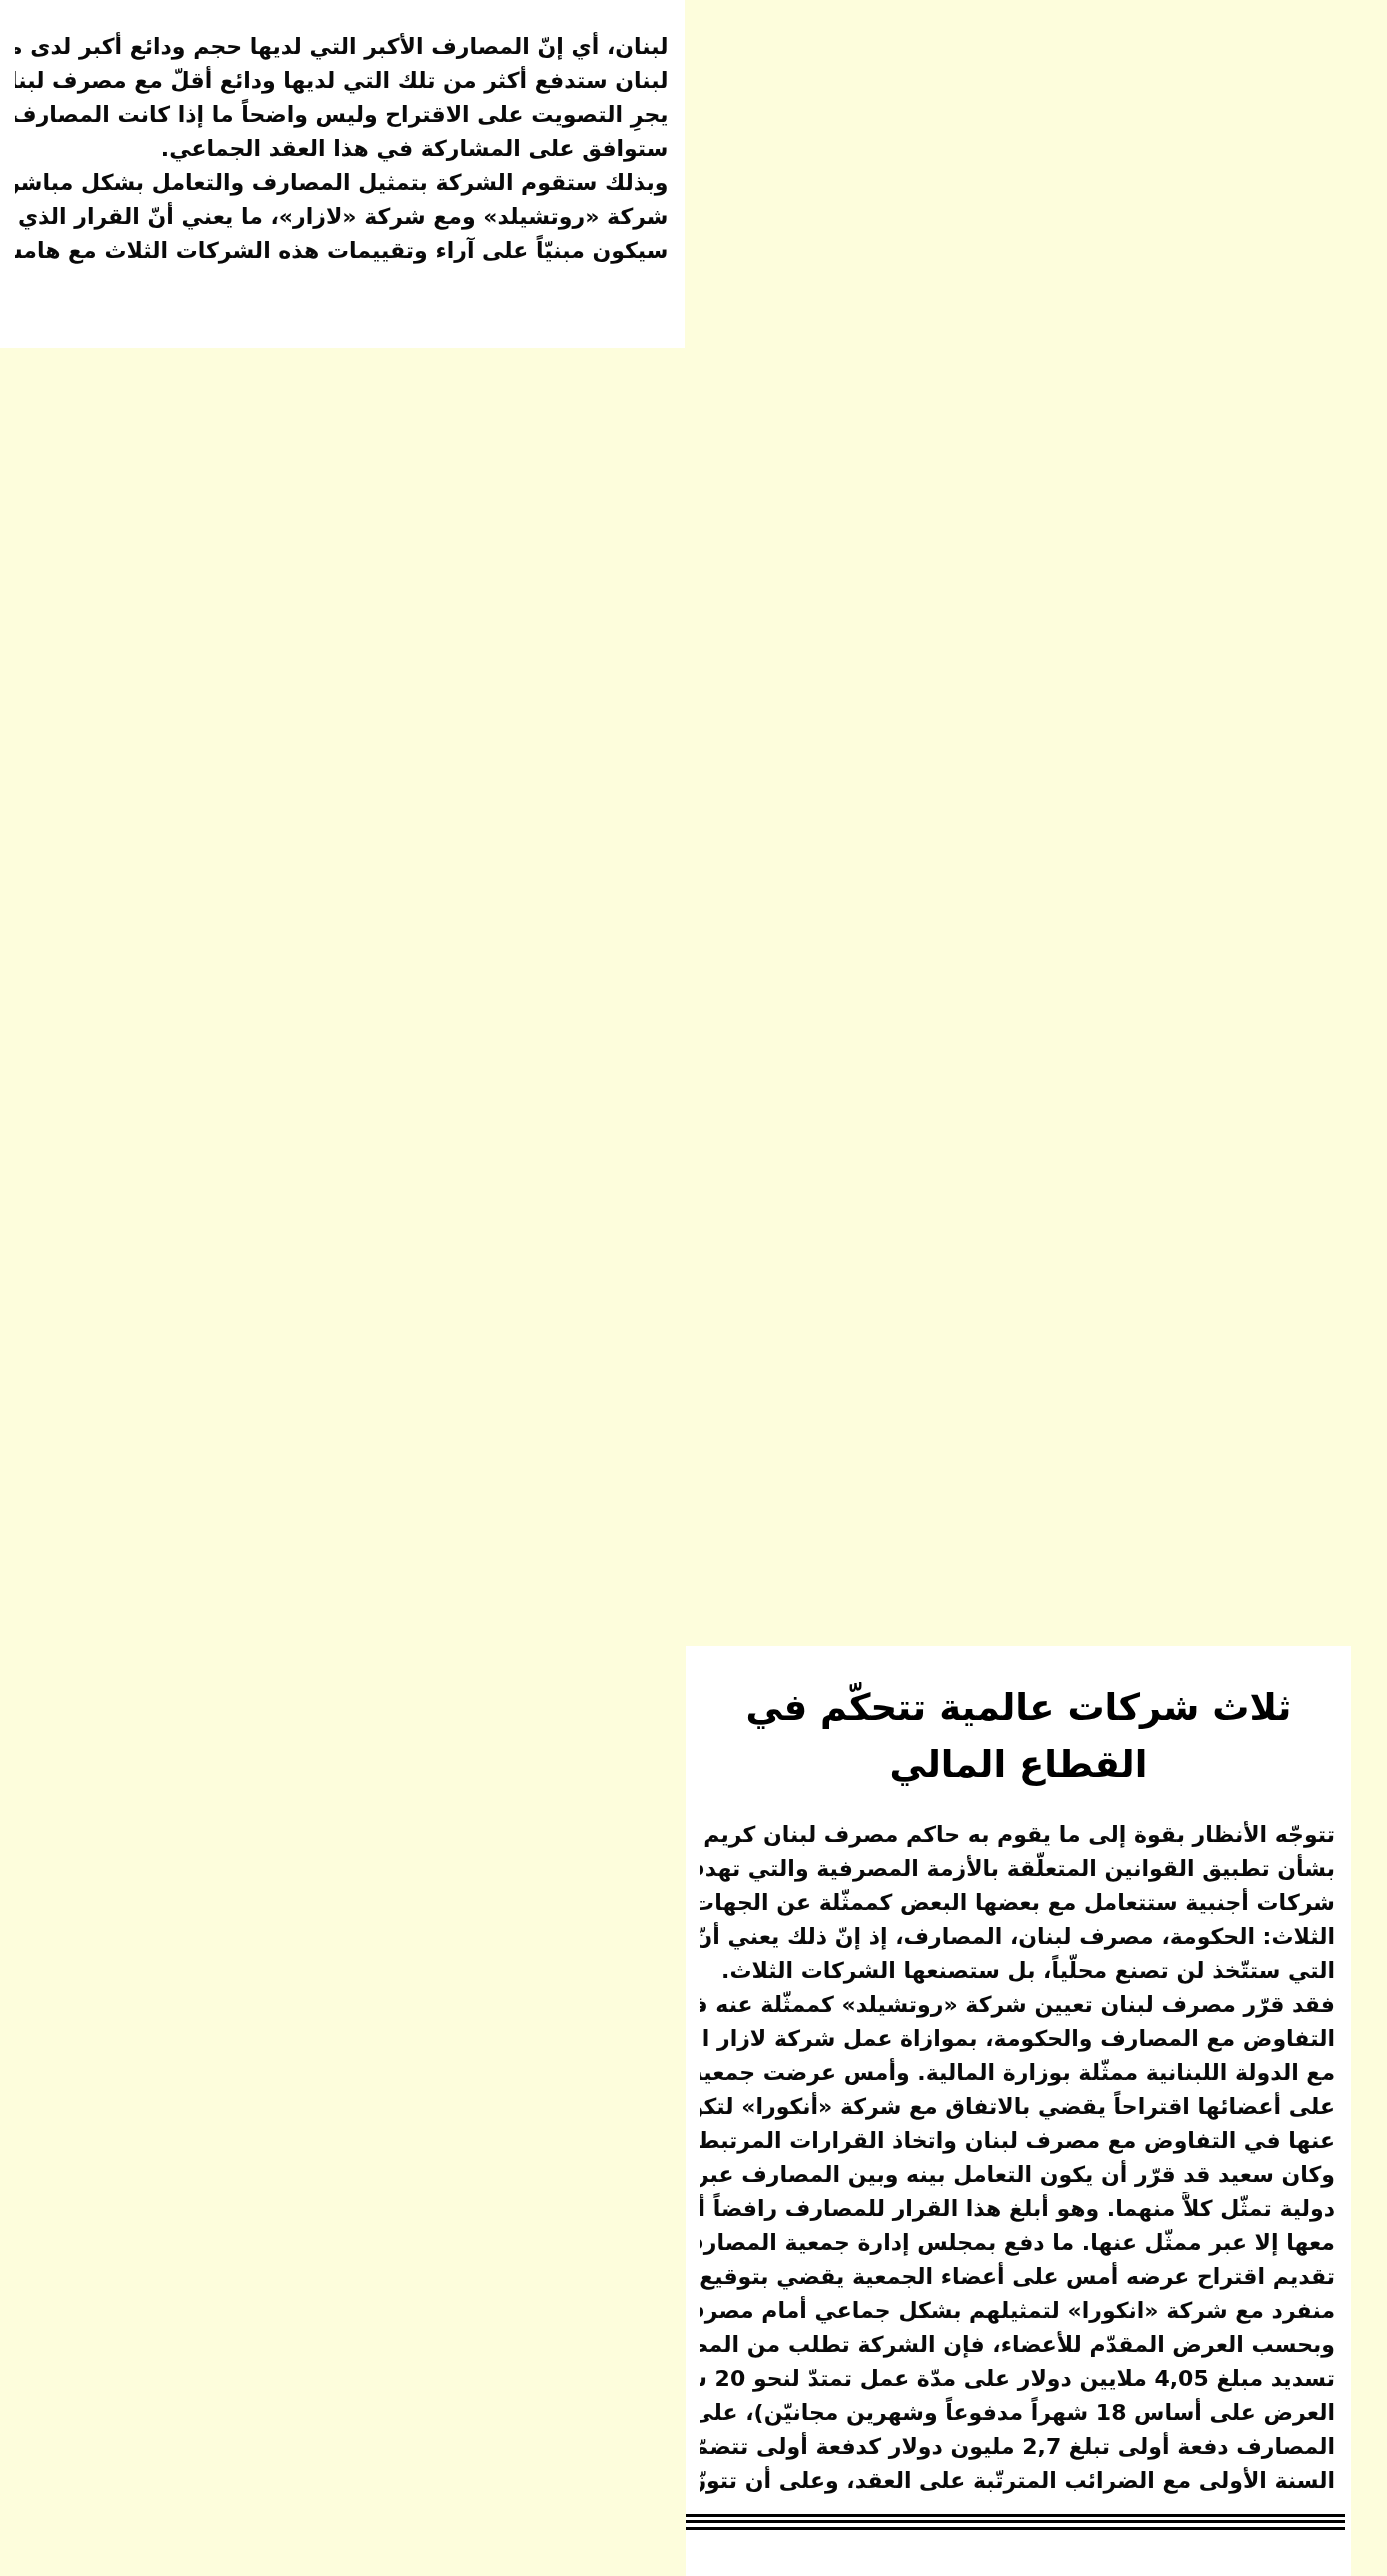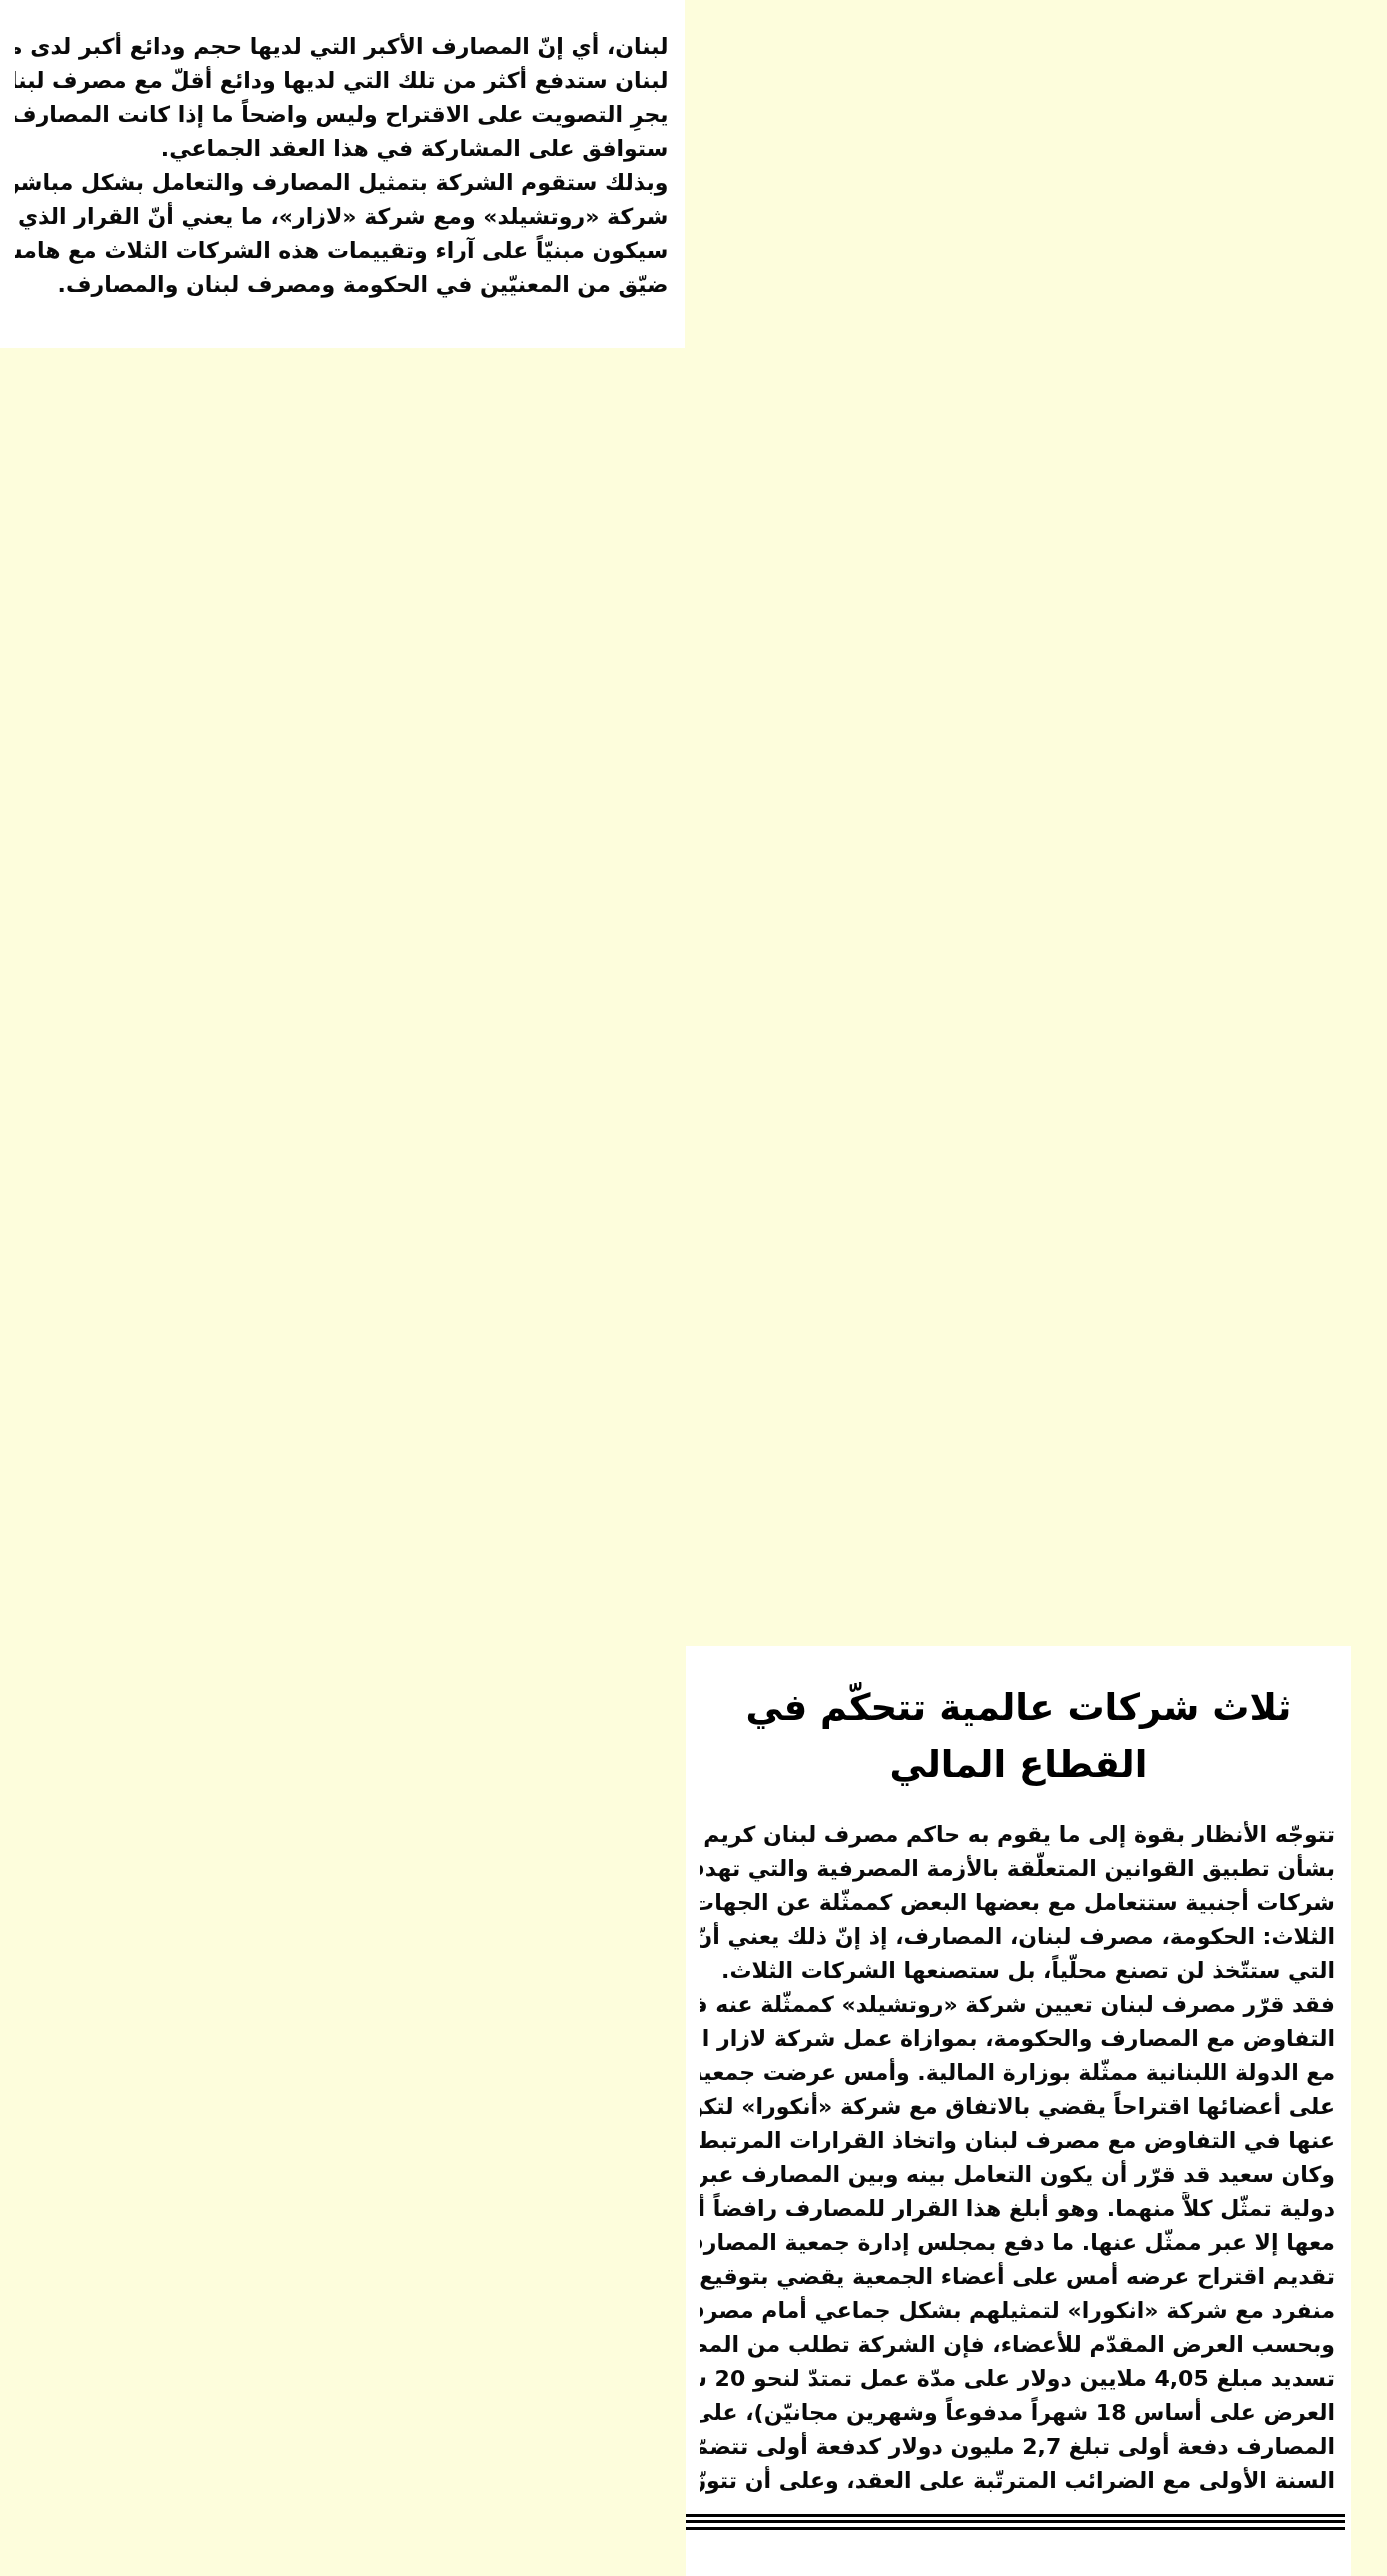--- a/index.html
+++ b/index.html
@@ -87,21 +87,20 @@
 <div class="page">
 
   <section class="cont-block">
     <div class="tline">لبنان، أي إنّ المصارف الأكبر التي لديها حجم ودائع أكبر لدى مصرف</div>
     <div class="tline">لبنان ستدفع أكثر من تلك التي لديها ودائع أقلّ مع مصرف لبنان. لكن لم</div>
     <div class="tline">يجرِ التصويت على الاقتراح وليس واضحاً ما إذا كانت المصارف كلّها</div>
     <div class="tline end">ستوافق على المشاركة في هذا العقد الجماعي.</div>
     <div class="tline">وبذلك ستقوم الشركة بتمثيل المصارف والتعامل بشكل مباشر مع</div>
     <div class="tline">شركة «روتشيلد» ومع شركة «لازار»، ما يعني أنّ القرار الذي سيتّخذ</div>
     <div class="tline">سيكون مبنيّاً على آراء وتقييمات هذه الشركات الثلاث مع هامش تدخّل</div>
-    <div class="tline end">ضيّق من المعنيّين في الحكومة ومصرف لبنان والمصارف.</div>
   </section>
 
   <section class="article-block">
     <h1 class="headline">ثلاث شركات عالمية تتحكّم في القطاع المالي</h1>
     <div class="article-body">
       <div class="tline">تتوجّه الأنظار بقوة إلى ما يقوم به حاكم مصرف لبنان كريم سعيد</div>
       <div class="tline">بشأن تطبيق القوانين المتعلّقة بالأزمة المصرفية والتي تهدف إلى تعيين</div>
       <div class="tline">شركات أجنبية ستتعامل مع بعضها البعض كممثّلة عن الجهات المحلّية</div>
       <div class="tline">الثلاث: الحكومة، مصرف لبنان، المصارف، إذ إنّ ذلك يعني أنّ القرارات</div>
       <div class="tline end">التي ستتّخذ لن تصنع محلّياً، بل ستصنعها الشركات الثلاث.</div>

